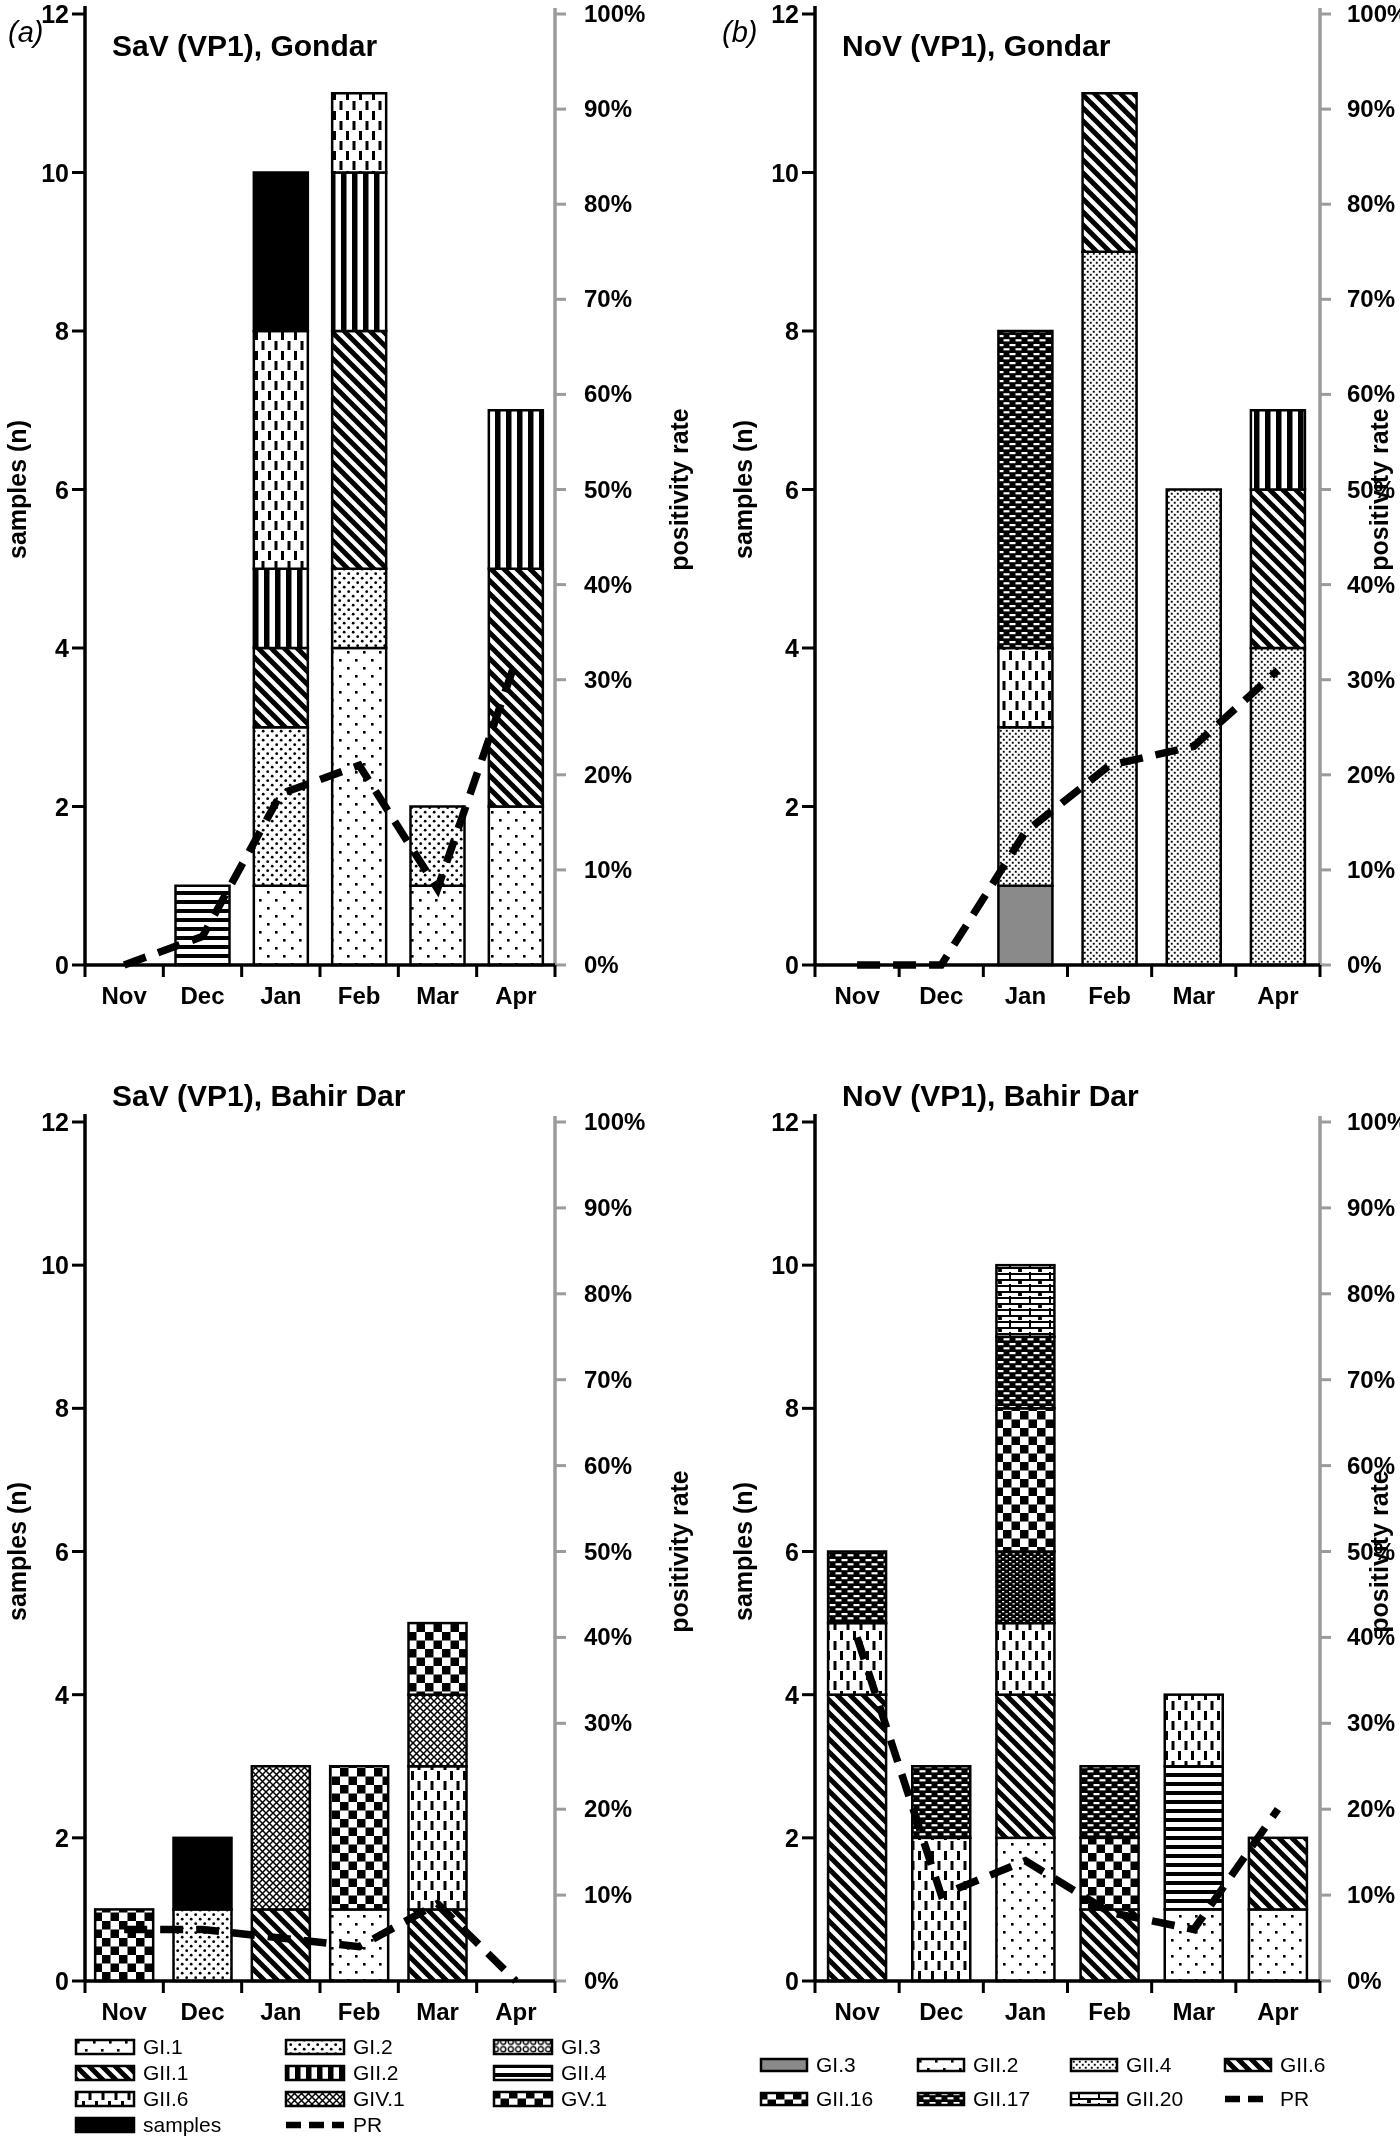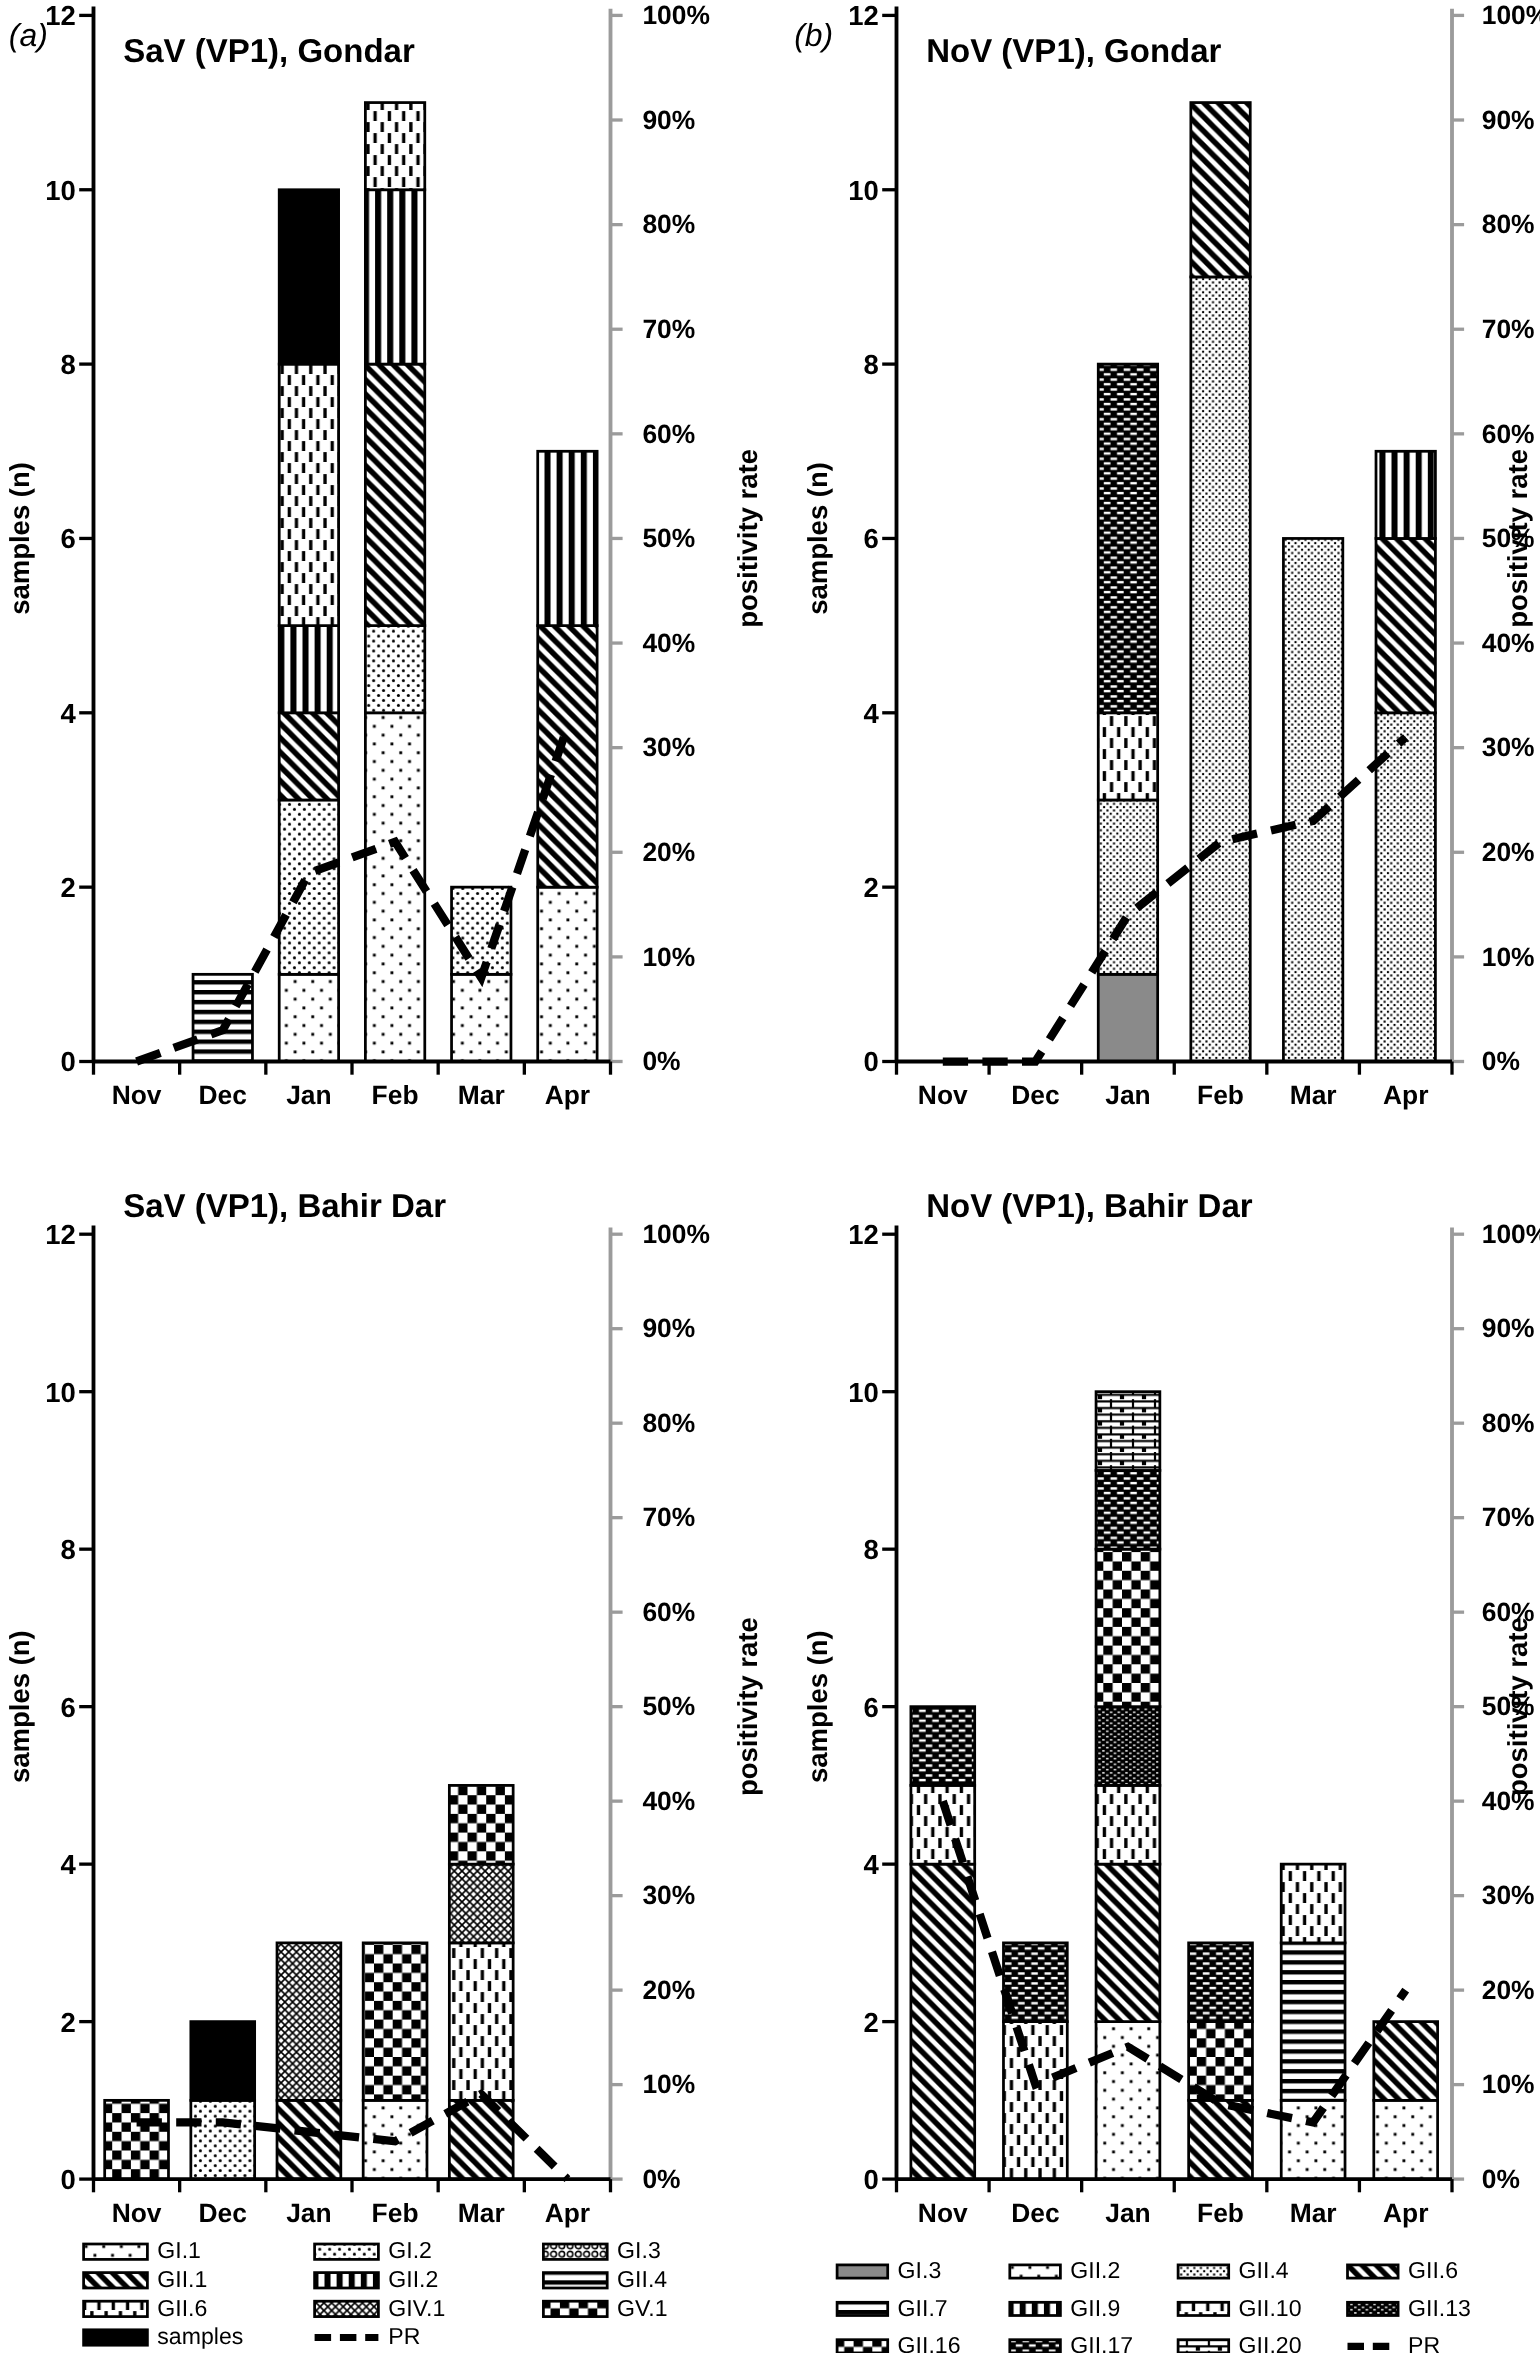--- a/index.html
+++ b/index.html
@@ -482,46 +482,20 @@
         <div class="legend-item">
           <svg width="50" height="16">
             <rect x="2" y="2" width="46" height="12" fill="url(#p-diag)" stroke="#000000" stroke-width="2.5"></rect>
           </svg>
           <span>GII.6</span>
         </div>
       </div>
       <div class="legend-row">
         <div class="legend-item">
           <svg width="50" height="16">
-            <rect x="2" y="2" width="46" height="12" fill="url(#p-hline)" stroke="#000000" stroke-width="2.5"></rect>
-          </svg>
-          <span>GII.7</span>
-        </div>
-        <div class="legend-item">
-          <svg width="50" height="16">
-            <rect x="2" y="2" width="46" height="12" fill="url(#p-vbar)" stroke="#000000" stroke-width="2.5"></rect>
-          </svg>
-          <span>GII.9</span>
-        </div>
-        <div class="legend-item">
-          <svg width="50" height="16">
-            <rect x="2" y="2" width="46" height="12" fill="url(#p-vdash)" stroke="#000000" stroke-width="2.5"></rect>
-          </svg>
-          <span>GII.10</span>
-        </div>
-        <div class="legend-item">
-          <svg width="50" height="16">
-            <rect x="2" y="2" width="46" height="12" fill="url(#p-dark-lattice)" stroke="#000000" stroke-width="2.5"></rect>
-          </svg>
-          <span>GII.13</span>
-        </div>
-      </div>
-      <div class="legend-row">
-        <div class="legend-item">
-          <svg width="50" height="16">
             <rect x="2" y="2" width="46" height="12" fill="url(#p-checker)" stroke="#000000" stroke-width="2.5"></rect>
           </svg>
           <span>GII.16</span>
         </div>
         <div class="legend-item">
           <svg width="50" height="16">
             <rect x="2" y="2" width="46" height="12" fill="url(#p-dark-weave)" stroke="#000000" stroke-width="2.5"></rect>
           </svg>
           <span>GII.17</span>
         </div>

